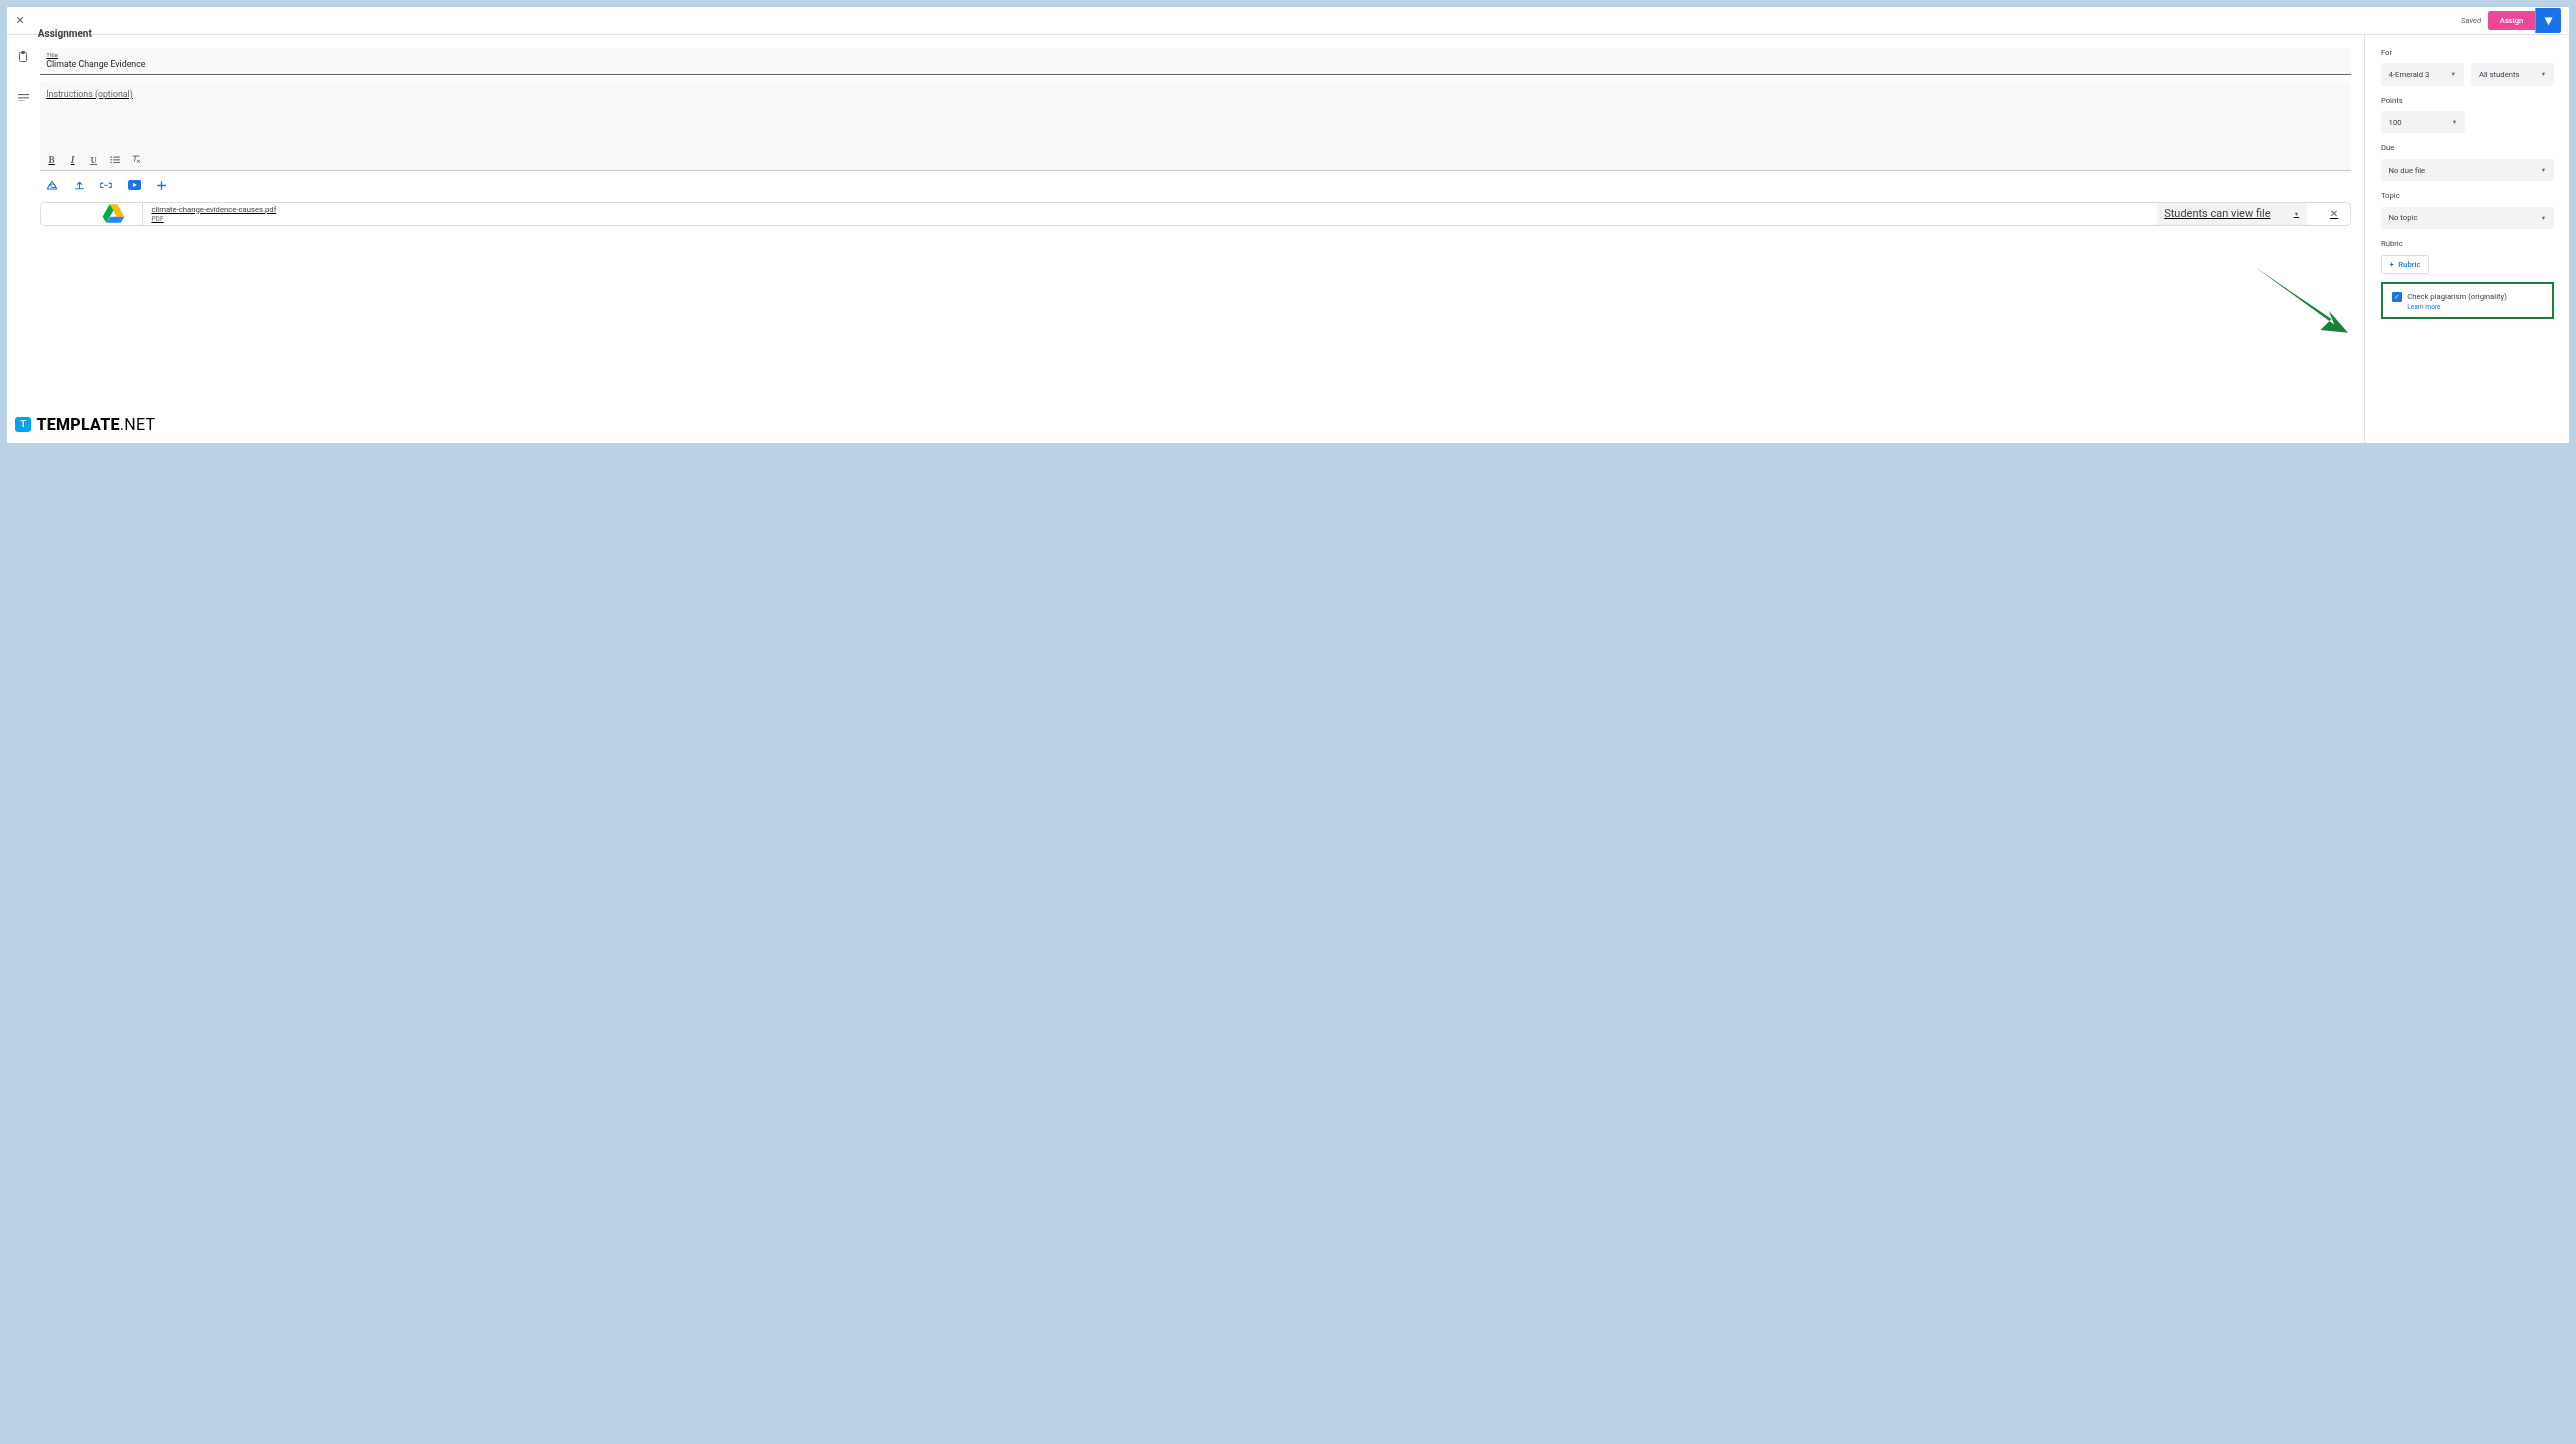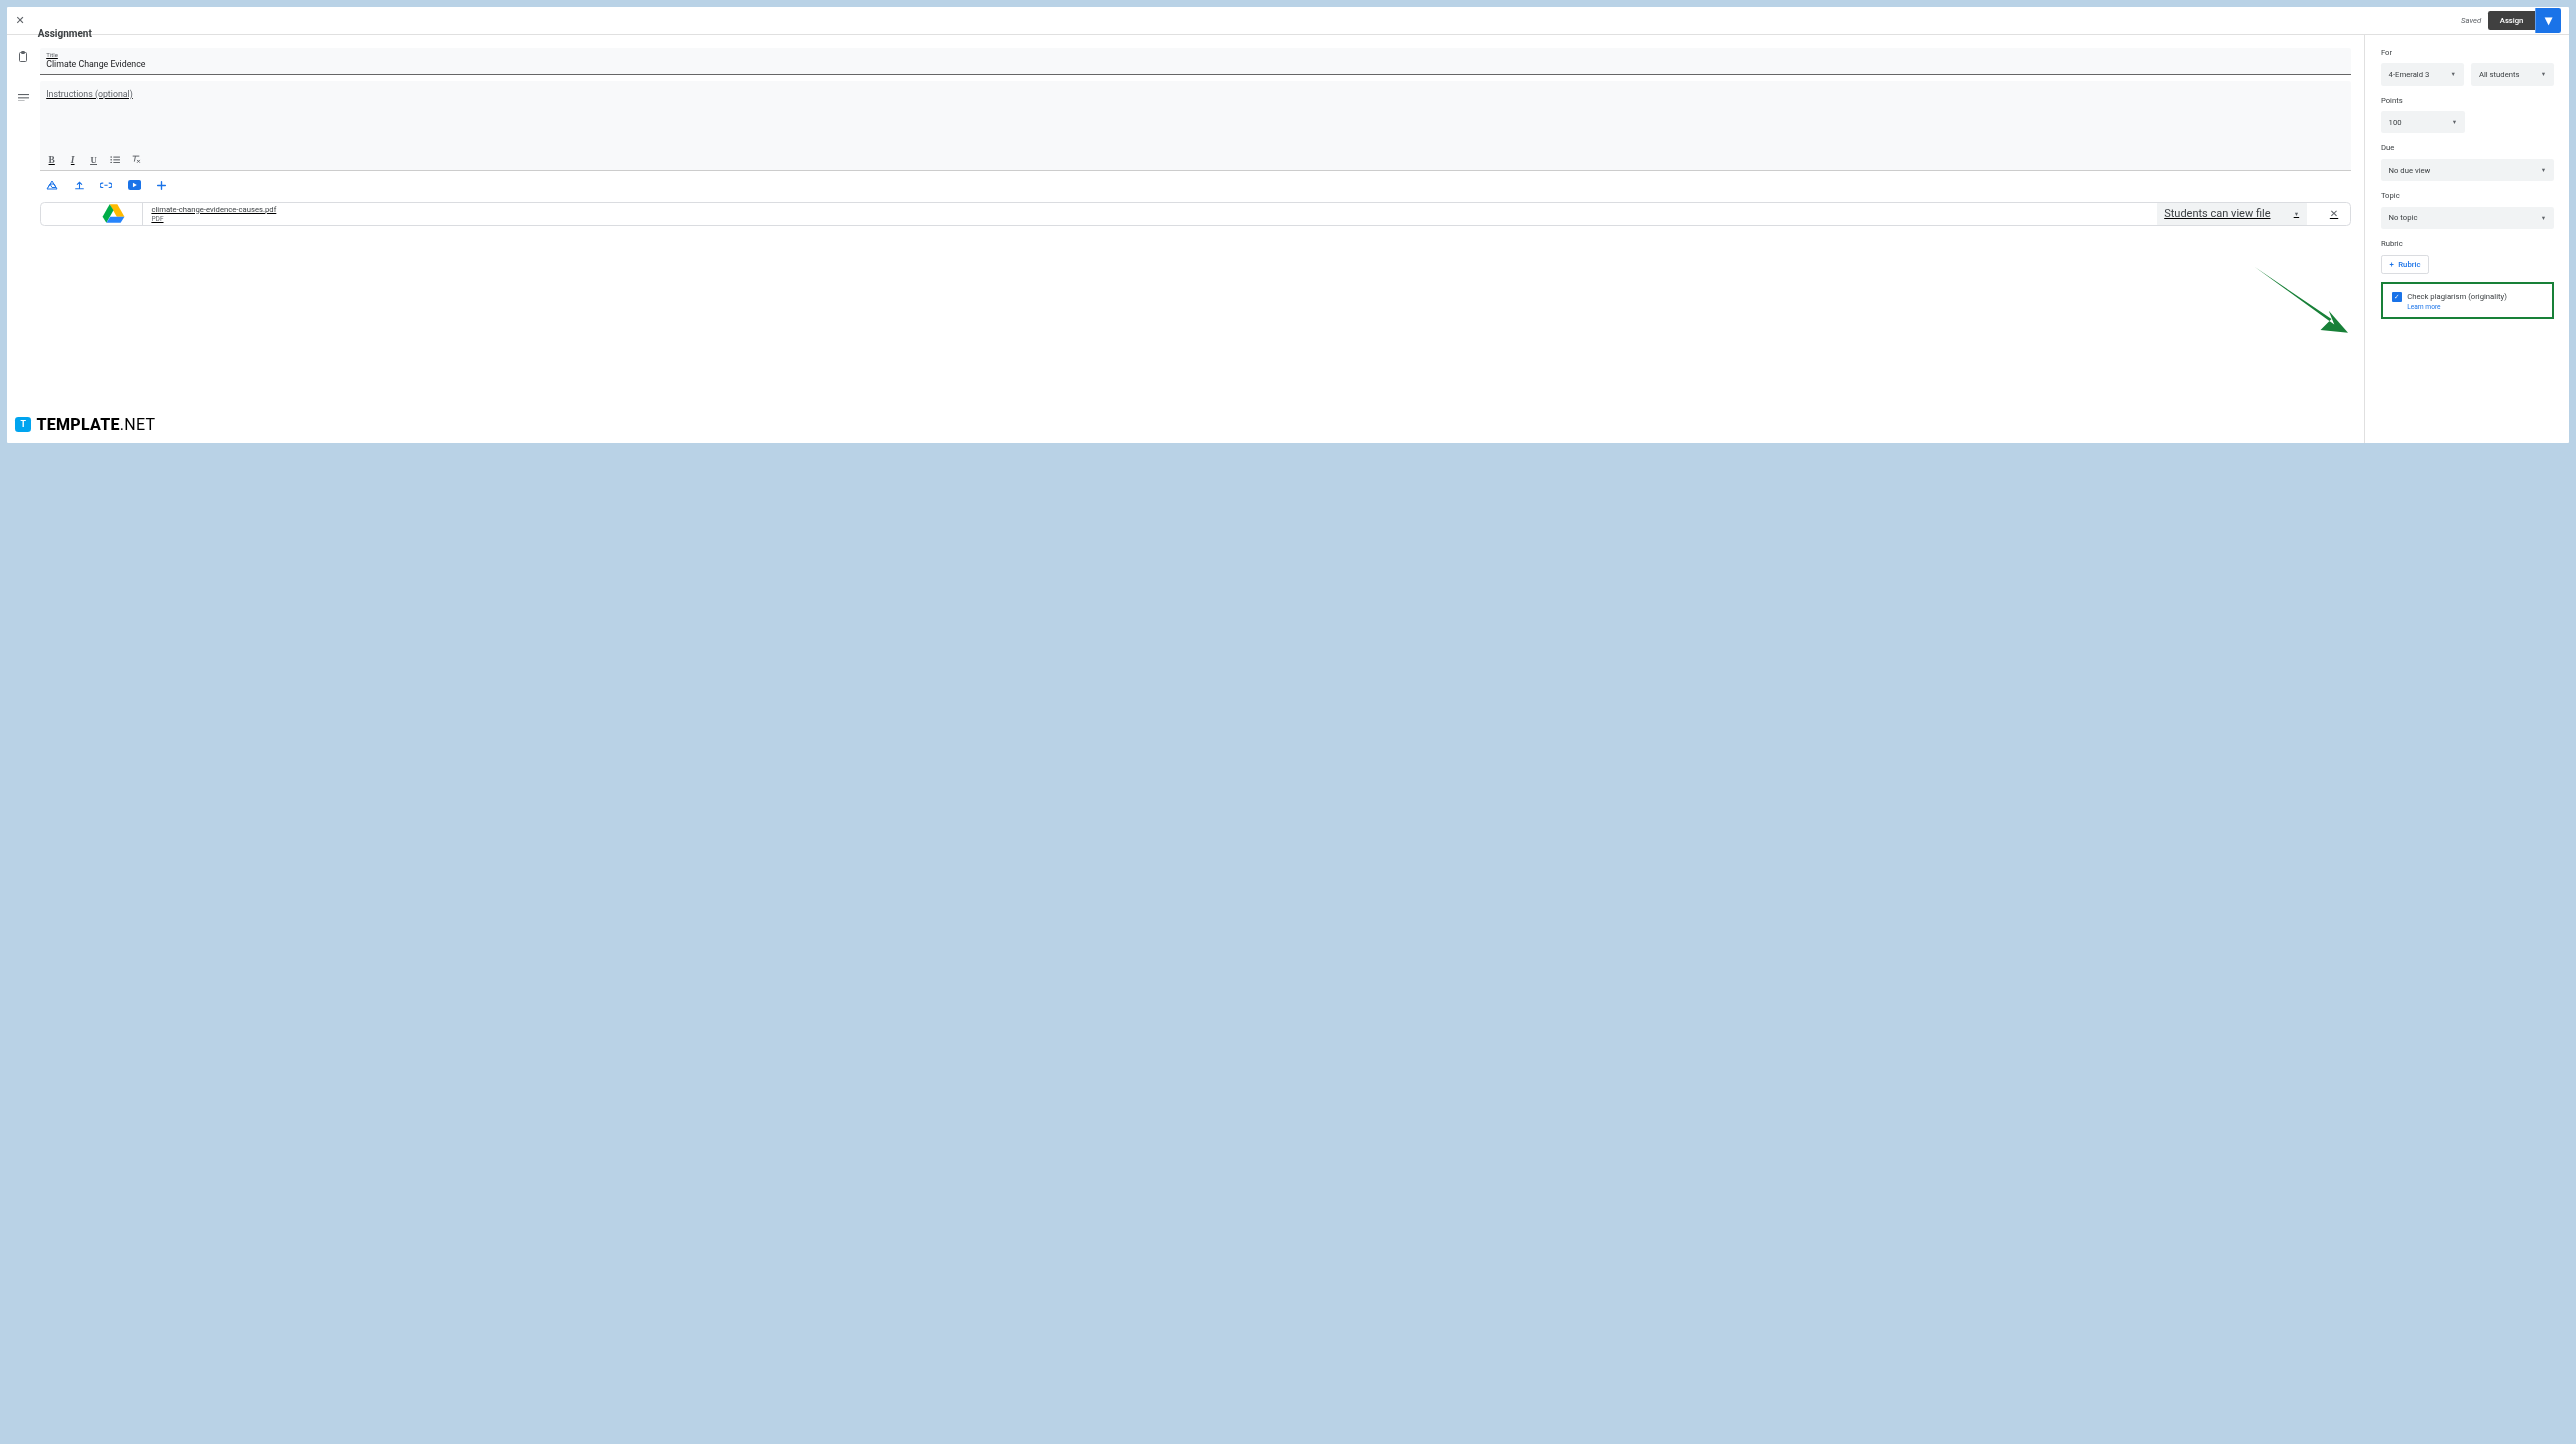--- a/index.html
+++ b/index.html
@@ -2,21 +2,21 @@
 <html style="font-size:8.8px"><head>
 <meta charset="utf-8">
 <style>
 * { box-sizing: border-box; margin: 0; padding: 0; font-family: 'Google Sans', Roboto, Arial, sans-serif; }
 body { background: #b9d2e6; padding: 6.6px; }
 .app { background: #fff; width: 100%; height: 436px; position: relative; border-radius: 1.1px; overflow: hidden; }
 .header { display: flex; align-items: center; height: 28px; border-bottom: 0.6px solid #e0e0e0; padding: 0 8.8px; }
 .close-x { font-size: 11px; color: #5f6368; cursor: pointer; margin-right: 13.2px; }
 .header-title { color: #3c4043; font-size: 10px; font-weight: 700; flex: 1; margin-top: 26px; }
 .saved { color: #5f6368; font-style: italic; font-size: 7.7px; margin-right: 6.6px; }
-.assign-btn { background: #404040; color: #fff; border: none; padding: 5px 12px; font-size: 7.7px; font-weight: 500; border-radius: 2.2px 0 0 2.2px; cursor: pointer; }
+.assign-btn { background: #ec4899; color: #fff; border: none; padding: 5px 12px; font-size: 7.7px; font-weight: 500; border-radius: 2.2px 0 0 2.2px; cursor: pointer; }
 .assign-dropdown { background: #1a73e8; color: #fff; border: none; border-left: 0.6px solid rgba(255,255,255,0.3); padding: 5px 5.5px; border-radius: 0 2.2px 2.2px 0; cursor: pointer; }
 .body { display: flex; height: calc(100% - 28px); }
 .left-col { width: 33px; padding-top: 16.6px; display: flex; flex-direction: column; align-items: center; gap: 28px; }
 .left-icon { color: #5f6368; }
 .main { flex: 1; padding: 13.2px 13.2px 0 0; border-right: 0.6px solid #e0e0e0; text-decoration: underline; }
 .title-field { background: #f8f9fa; border-bottom: 0.6px solid #666; padding: 3.3px 6.6px 4.4px; margin-bottom: 6.6px; border-radius: 2.2px 2.2px 0 0; }
 .title-label { font-size: 6px; color: #5f6368; }
 .title-value { font-size: 8.8px; color: #202124; border: none; background: transparent; width: 100%; outline: none; padding-top: 1.1px; }
 .instructions-area { background: #f8f9fa; border-radius: 2.2px 2.2px 0 0; border-bottom: 0.6px solid #ccc; }
 .instructions-box { min-height: 69px; padding: 7.7px 6.6px; }
@@ -184,21 +184,21 @@
       </div>
 
       <div class="side-label">Points</div>
       <div class="dropdown dd-points">
         <span>100</span>
         <span class="caret">▼</span>
       </div>
 
       <div class="side-label">Due</div>
       <div class="dropdown dd-full">
-        <span>No due view</span>
+        <span>No due file</span>
         <span class="caret">▼</span>
       </div>
 
       <div class="side-label">Topic</div>
       <div class="dropdown dd-full">
         <span>No topic</span>
         <span class="caret">▼</span>
       </div>
 
       <div class="side-label">Rubric</div>

